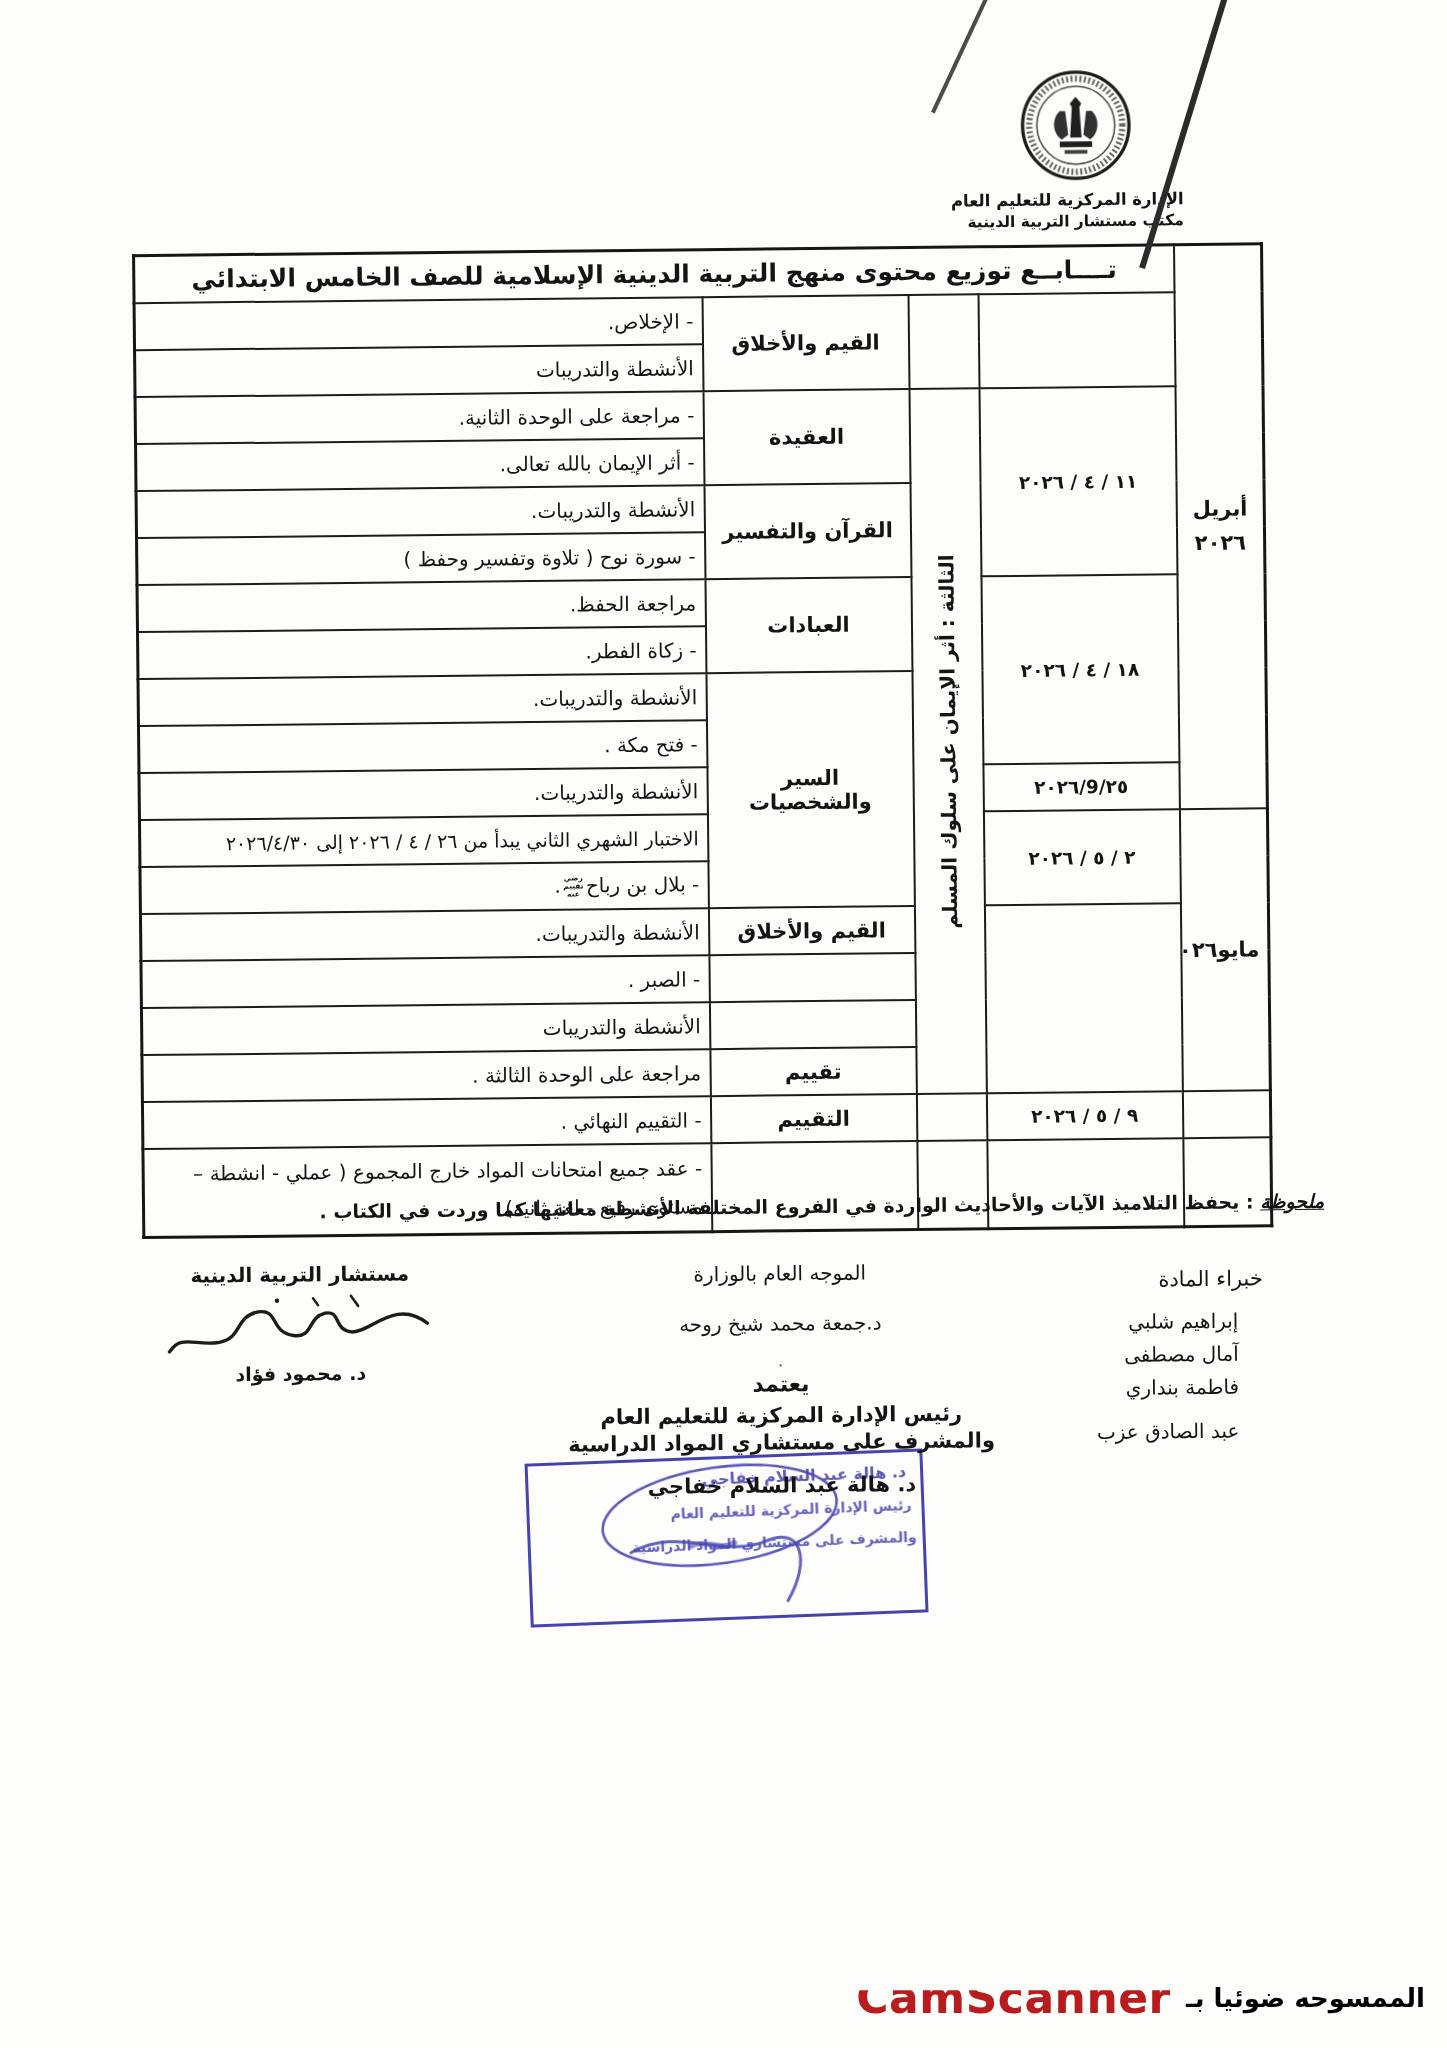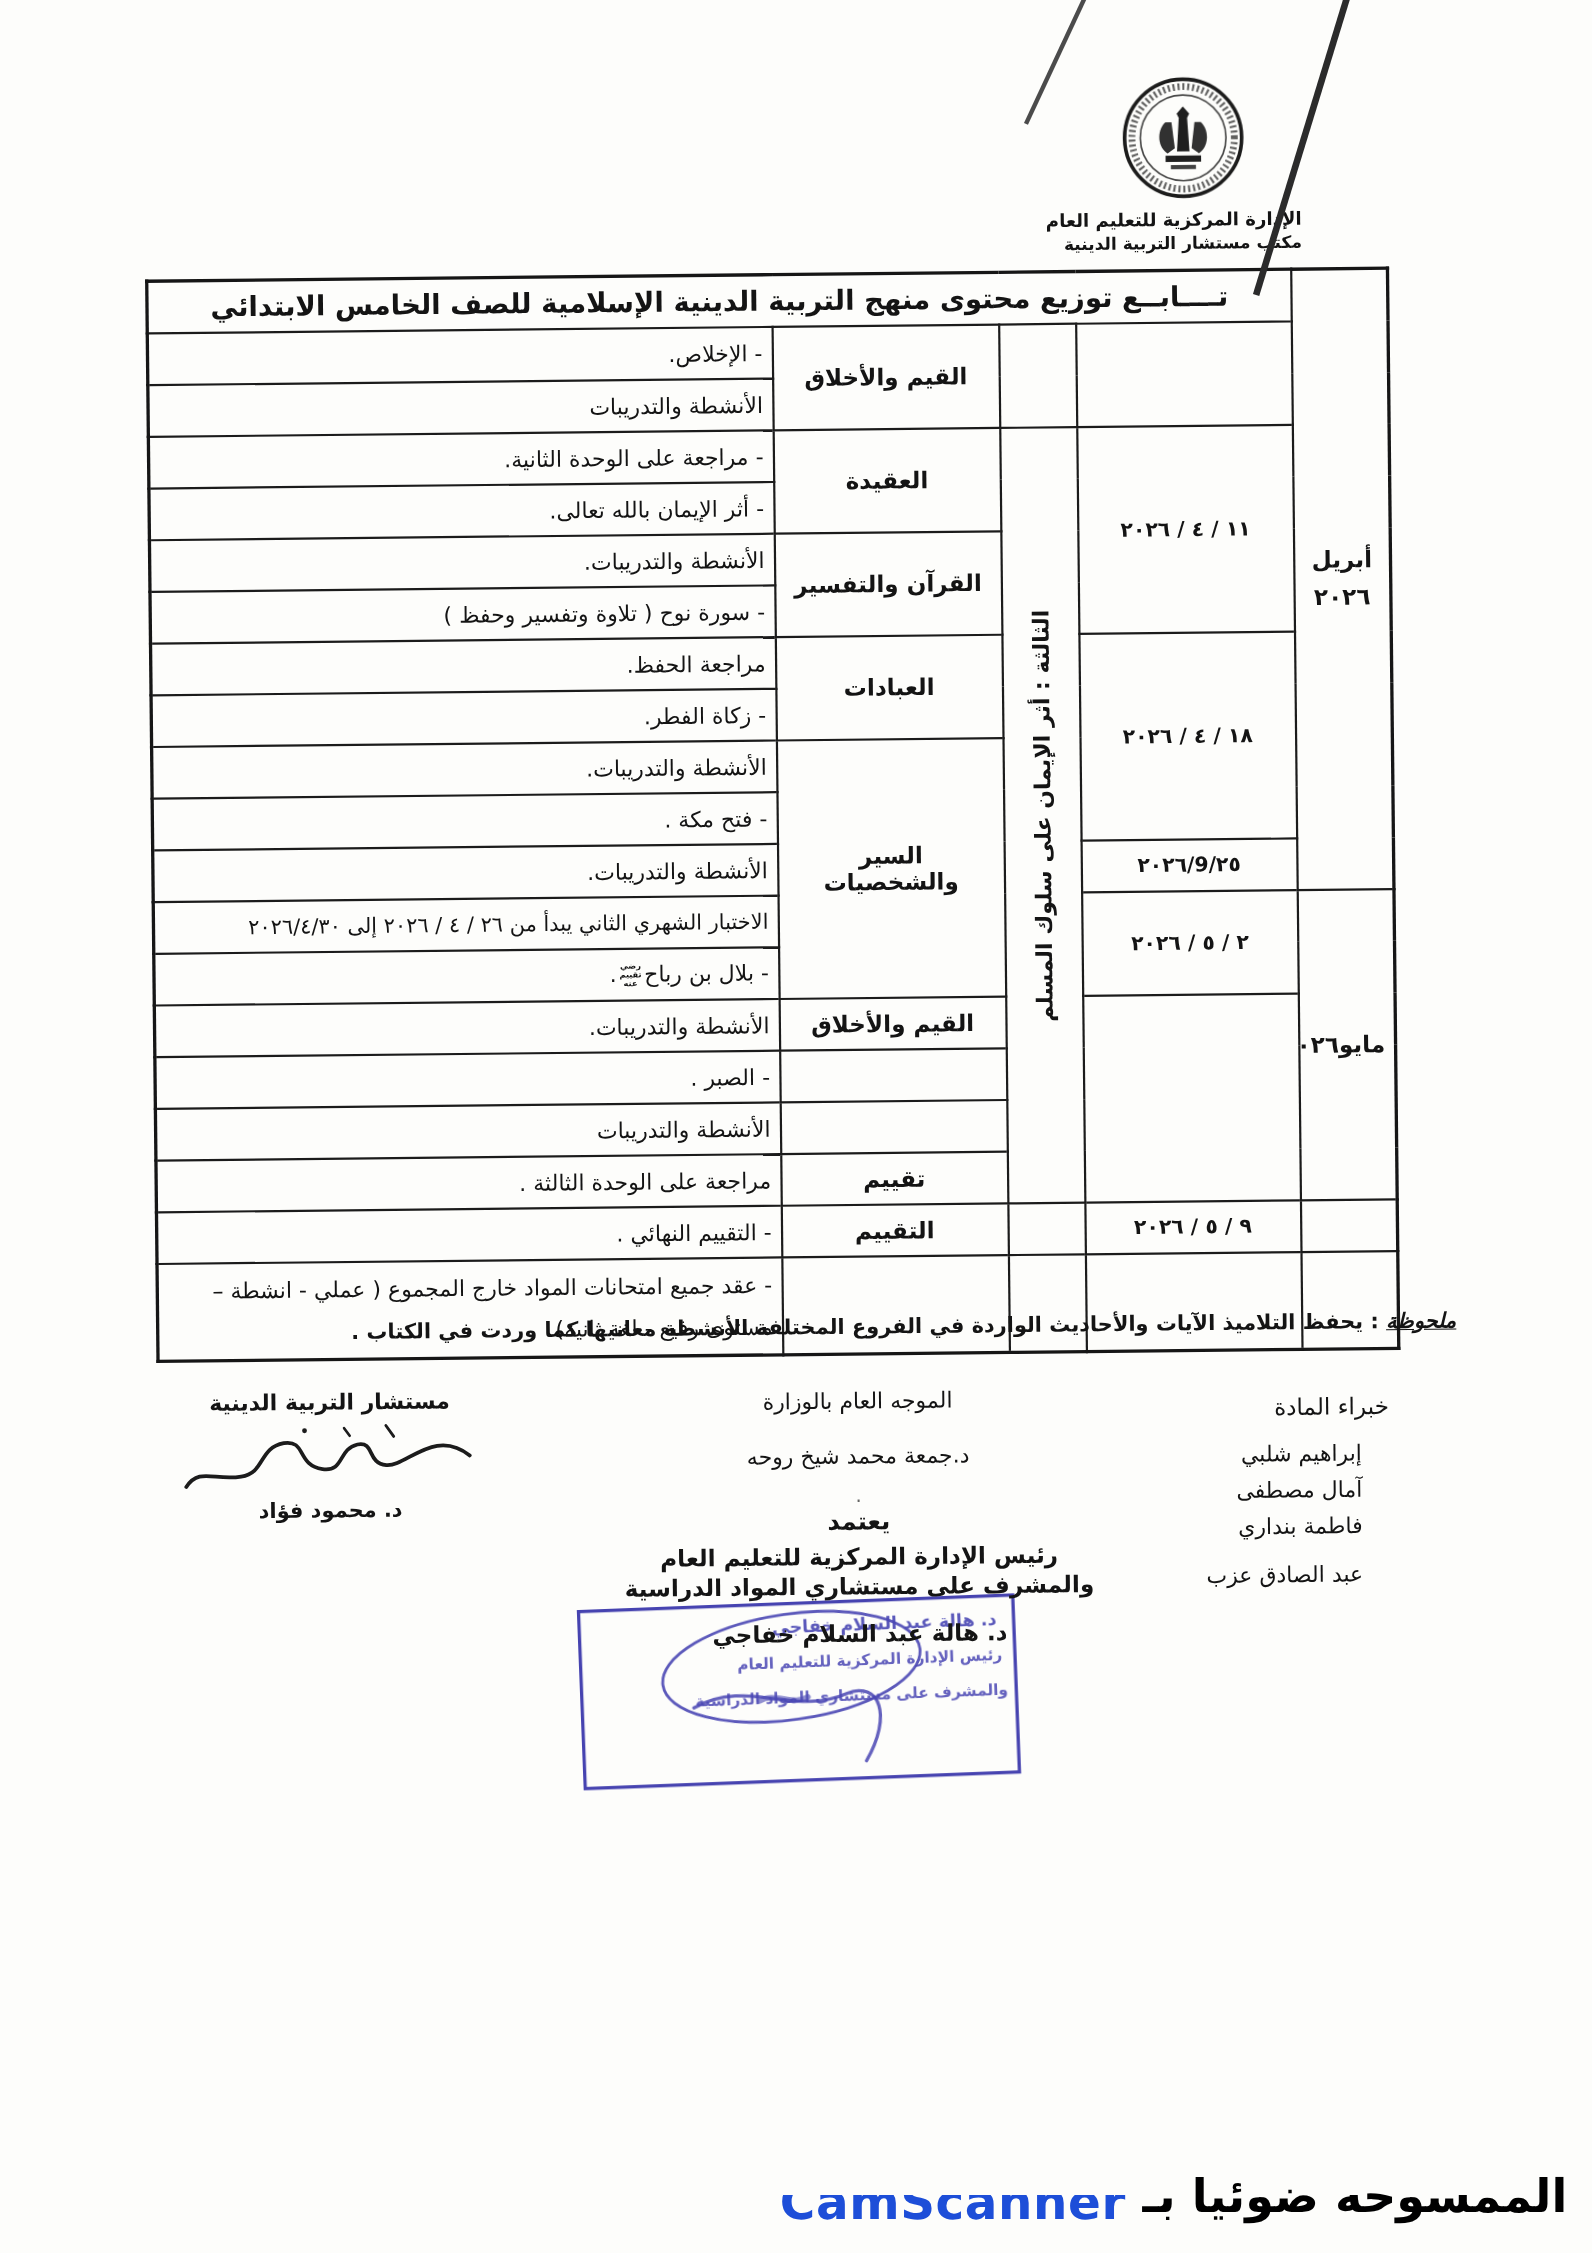--- a/index.html
+++ b/index.html
@@ -79,23 +79,23 @@
     border:3px solid #4643b0;transform:rotate(-1.6deg);
     color:#4a47b4;filter:blur(.35px);direction:rtl;text-align:right;
   }
   .stamp .s1{font-size:16px;font-weight:bold;margin:10px 14px 0 0;opacity:.9;letter-spacing:2px;}
   .stamp .s2{font-size:14px;font-weight:bold;margin:16px 10px 0 0;opacity:.85;}
   .stamp .s3{font-size:14px;font-weight:bold;margin:16px 6px 0 0;opacity:.85;}
   .stamp svg{position:absolute;left:40px;top:-6px;}
 
   
   .scan-footer{position:absolute;right:22px;top:1972px;direction:rtl;white-space:nowrap;z-index:4;}
-  .scan-footer .ar{font-size:42px;font-weight:bold;color:#000;}
+  .scan-footer .ar{font-size:26px;font-weight:bold;color:#000;}
   .scan-footer .brand{
-    display:inline-block;font-size:44px;font-weight:bold;color:#1d4ed8;
+    display:inline-block;font-size:44px;font-weight:bold;color:#b91c1c;
     clip-path:inset(36% 0 0 0);letter-spacing:.5px;margin-right:10px;direction:ltr;unicode-bidi:bidi-override;
     vertical-align:-6px;
   }
 </style>
 </head>
 <body>
 
 <div class="artifact a"></div>
 <div class="artifact b"></div>
 

